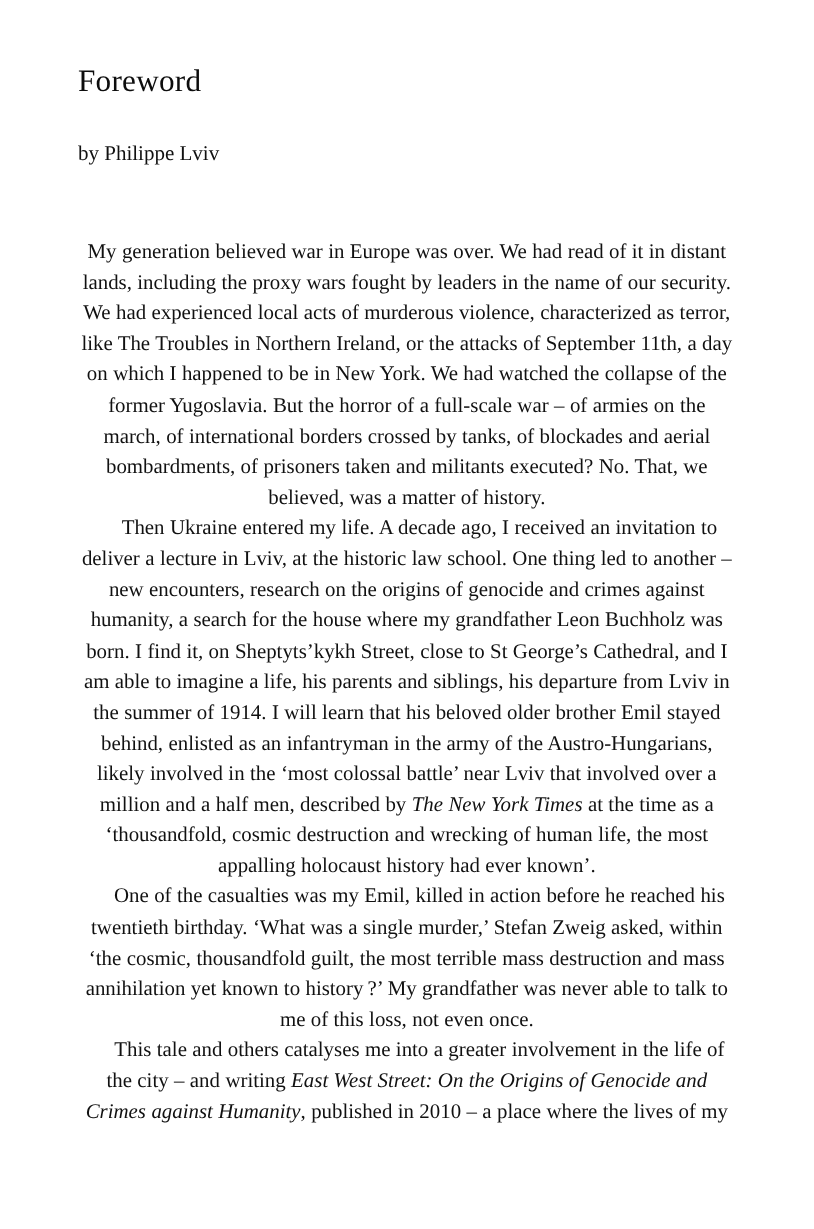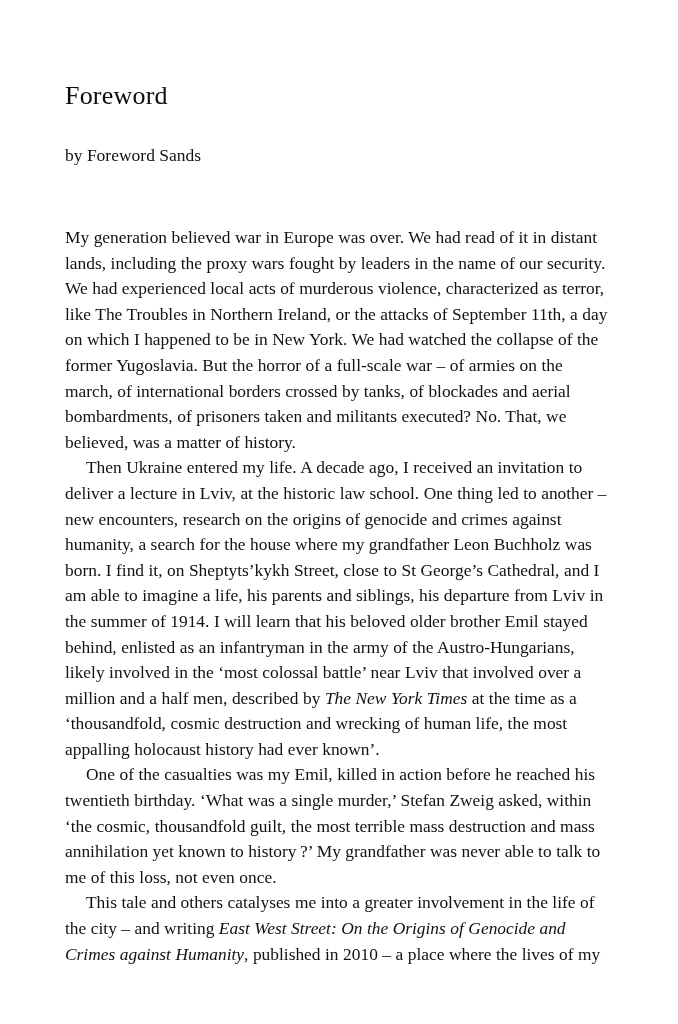--- a/index.html
+++ b/index.html
@@ -20,21 +20,21 @@
     position: relative;
     width: 678px;
     height: 1024px;
     box-sizing: border-box;
     padding: 0 65px;
     background: #ffffff;
   }
 
   .chapter-title {
     margin: 0;
-    padding-top: 80px;
+    padding-top: 52px;
     font-size: 26px;
     font-weight: 400;
     line-height: 32px;
     letter-spacing: 0.2px;
     color: #0d0d0d;
   }
 
   .byline {
     margin: 0;
     padding-top: 31px;
@@ -45,41 +45,41 @@
   }
 
   .body-copy {
     padding-top: 58px;
   }
 
   .body-copy p {
     margin: 0;
     font-size: 17.4px;
     line-height: 25.6px;
-    text-align: left;
+    text-align: center;
     color: #111111;
     word-spacing: 0.15px;
   }
 
   .body-copy p.indented {
     text-indent: 21px;
   }
 
   .body-copy em {
     font-style: italic;
   }
 </style>
 </head>
 <body style="background: rgb(255, 255, 255); color: rgb(17, 17, 17);">
 
 <div class="page">
 
   <h1 class="chapter-title">Foreword</h1>
 
-  <p class="byline">by Foreword Sands</p>
+  <p class="byline">by Philippe Lviv</p>
 
   <div class="body-copy">
       <p><span>My generation believed war in Europe was over. We had read of it in distant lands, including the proxy wars fought by leaders in the name of our security. We had experienced local acts of murderous violence, characterized as terror, like The Troubles in Northern Ireland, or the attacks of September 11th, a day on which I happened to be in New York. We had watched the collapse of the former Yugoslavia. But the horror of a full-scale war – of armies on the march, of international borders crossed by tanks, of blockades and aerial bombardments, of prisoners taken and militants executed? No. That, we believed, was a matter of history.</span></p>
       <p class="indented"><span>Then Ukraine entered my life. A decade ago, I received an invitation to deliver a lecture in Lviv, at the historic law school. One thing led to another – new encounters, research on the origins of genocide and crimes against humanity, a search for the house where my grandfather Leon Buchholz was born. I find it, on Sheptyts’kykh Street, close to St George’s Cathedral, and I am able to imagine a life, his parents and siblings, his departure from Lviv in the summer of 1914. I will learn that his beloved older brother Emil stayed behind, enlisted as an infantryman in the army of the Austro-Hungarians, likely involved in the ‘most colossal battle’ near Lviv that involved over a million and a half men, described by </span><em>The New York Times</em><span> at the time as a ‘thousandfold, cosmic destruction and wrecking of human life, the most appalling holocaust history had ever known’.</span></p>
       <p class="indented"><span>One of the casualties was my Emil, killed in action before he reached his twentieth birthday. ‘What was a single murder,’ Stefan Zweig asked, within ‘the cosmic, thousandfold guilt, the most terrible mass destruction and mass annihilation yet known to history ?’ My grandfather was never able to talk to me of this loss, not even once.</span></p>
       <p class="indented"><span>This tale and others catalyses me into a greater involvement in the life of the city – and writing </span><em>East West Street: On the Origins of Genocide and Crimes against Humanity</em><span>, published in 2010 – a place where the lives of my</span></p>
     </div>
 
 </div>
 

